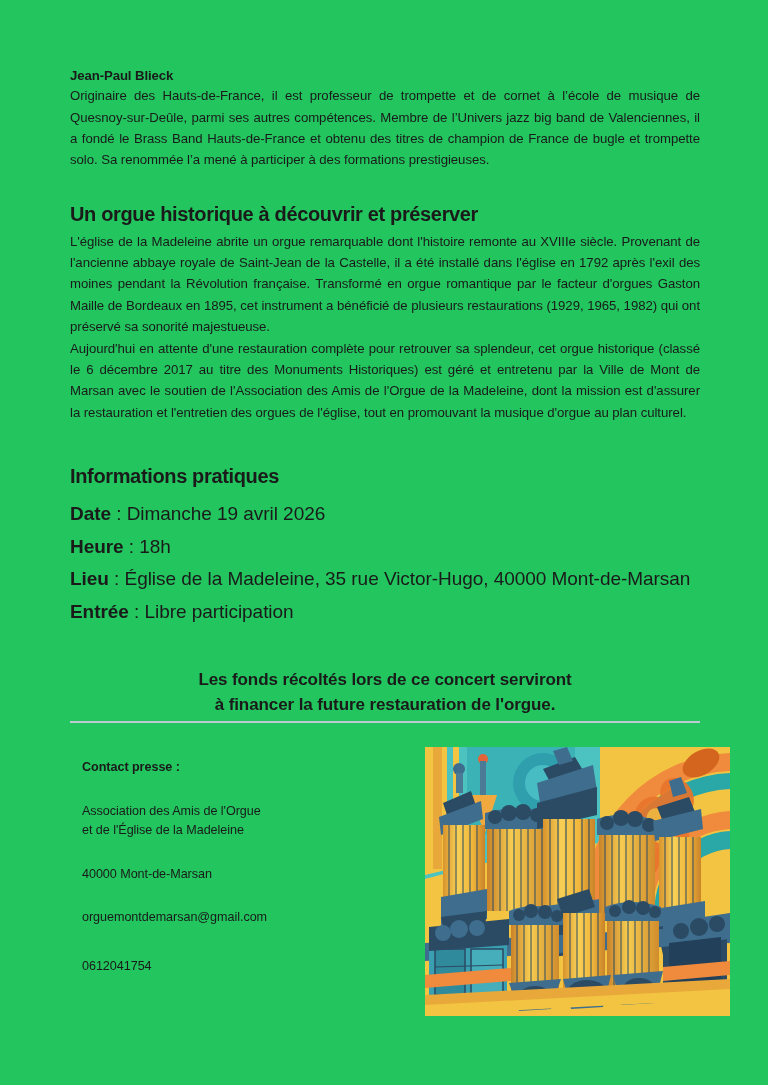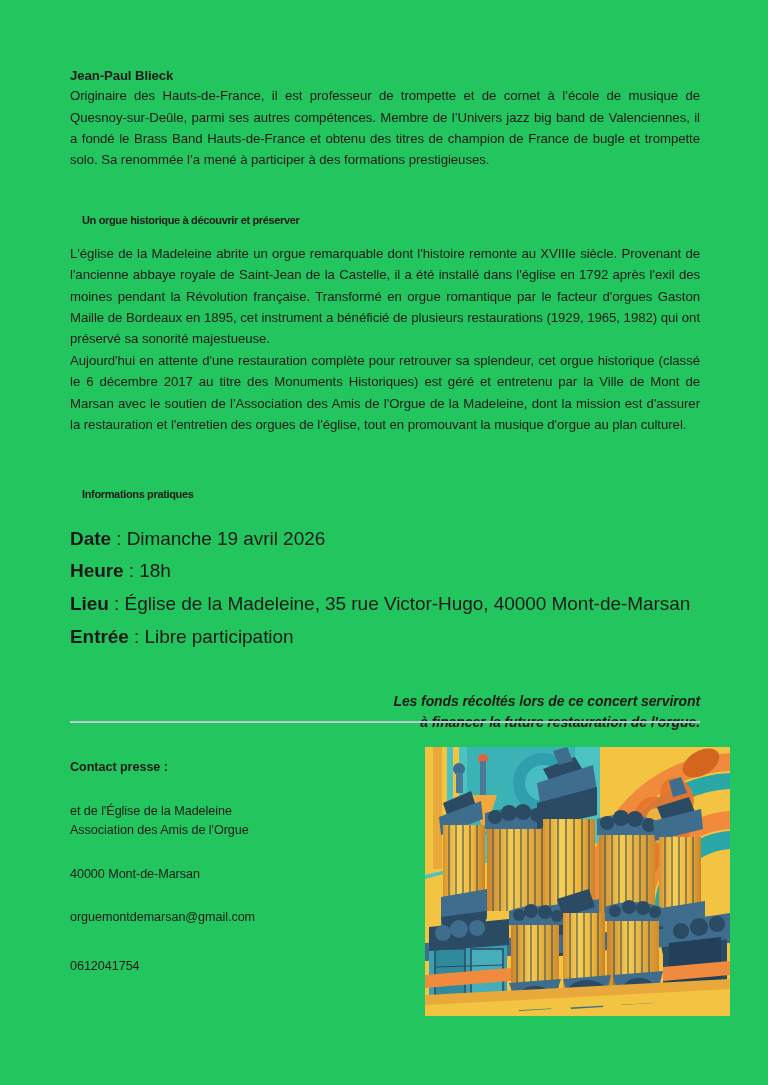--- a/index.html
+++ b/index.html
@@ -37,24 +37,24 @@
   }
   .body-text {
     font-size: 13.2px;
     line-height: 1.62;
     text-align: justify;
     margin: 0;
     letter-spacing: -0.05px;
     hyphens: none;
   }
   .section-heading {
-    font-size: 11px;
+    font-size: 20px;
     font-weight: bold;
     line-height: 1.3;
-    margin: 12px;
+    margin: 0;
     letter-spacing: -0.35px;
     font-stretch: condensed;
   }
   .gap-lg { height: 30px; }
   .gap-md { height: 9px; }
   .gap-sm { height: 4px; }
   .gap-xl { height: 40px; }
 
   
   .info-block {
@@ -62,44 +62,43 @@
     line-height: 1.72;
     letter-spacing: -0.05px;
   }
   .info-row { white-space: nowrap; }
   .info-label { font-weight: bold; }
 
   
   .statement {
     margin: 0;
     padding-top: 38px;
-    font-size: 14px;
+    font-size: 17px;
     font-weight: bold;
     line-height: 1.5;
-    text-align: right;
+    text-align: center;
     letter-spacing: -0.1px;
-    font-style: italic;
   }
   .statement-line { display: block; }
 
   
   .divider {
     position: absolute;
     left: 70px;
     top: 713px;
     width: 630px;
     height: 2px;
     background: linear-gradient(to bottom, #c8d2da 0%, #aab8c4 55%, #dde4e9 100%);
     border: 0;
   }
 
   
   .contact {
     position: absolute;
-    left: 70px;
+    left: 82px;
     top: 758px;
     width: 300px;
     font-size: 12.6px;
     line-height: 1.55;
     letter-spacing: -0.05px;
   }
   .contact-title {
     font-weight: bold;
     margin: 0 0 24px 0;
   }
@@ -167,22 +166,22 @@
     </p>
 
   </div>
 
   <hr class="divider">
 
   <div class="contact">
     <div class="contact-title">Contact presse :</div>
 
     <div class="contact-group">
+      <span class="contact-line">Association des Amis de l'Orgue</span>
       <span class="contact-line">et de l'Église de la Madeleine</span>
-      <span class="contact-line">Association des Amis de l'Orgue</span>
     </div>
 
     <div class="contact-group">
       <span class="contact-line">40000 Mont-de-Marsan</span>
     </div>
 
     <div class="contact-group">
       <span class="contact-line">orguemontdemarsan@gmail.com</span>
     </div>
 

